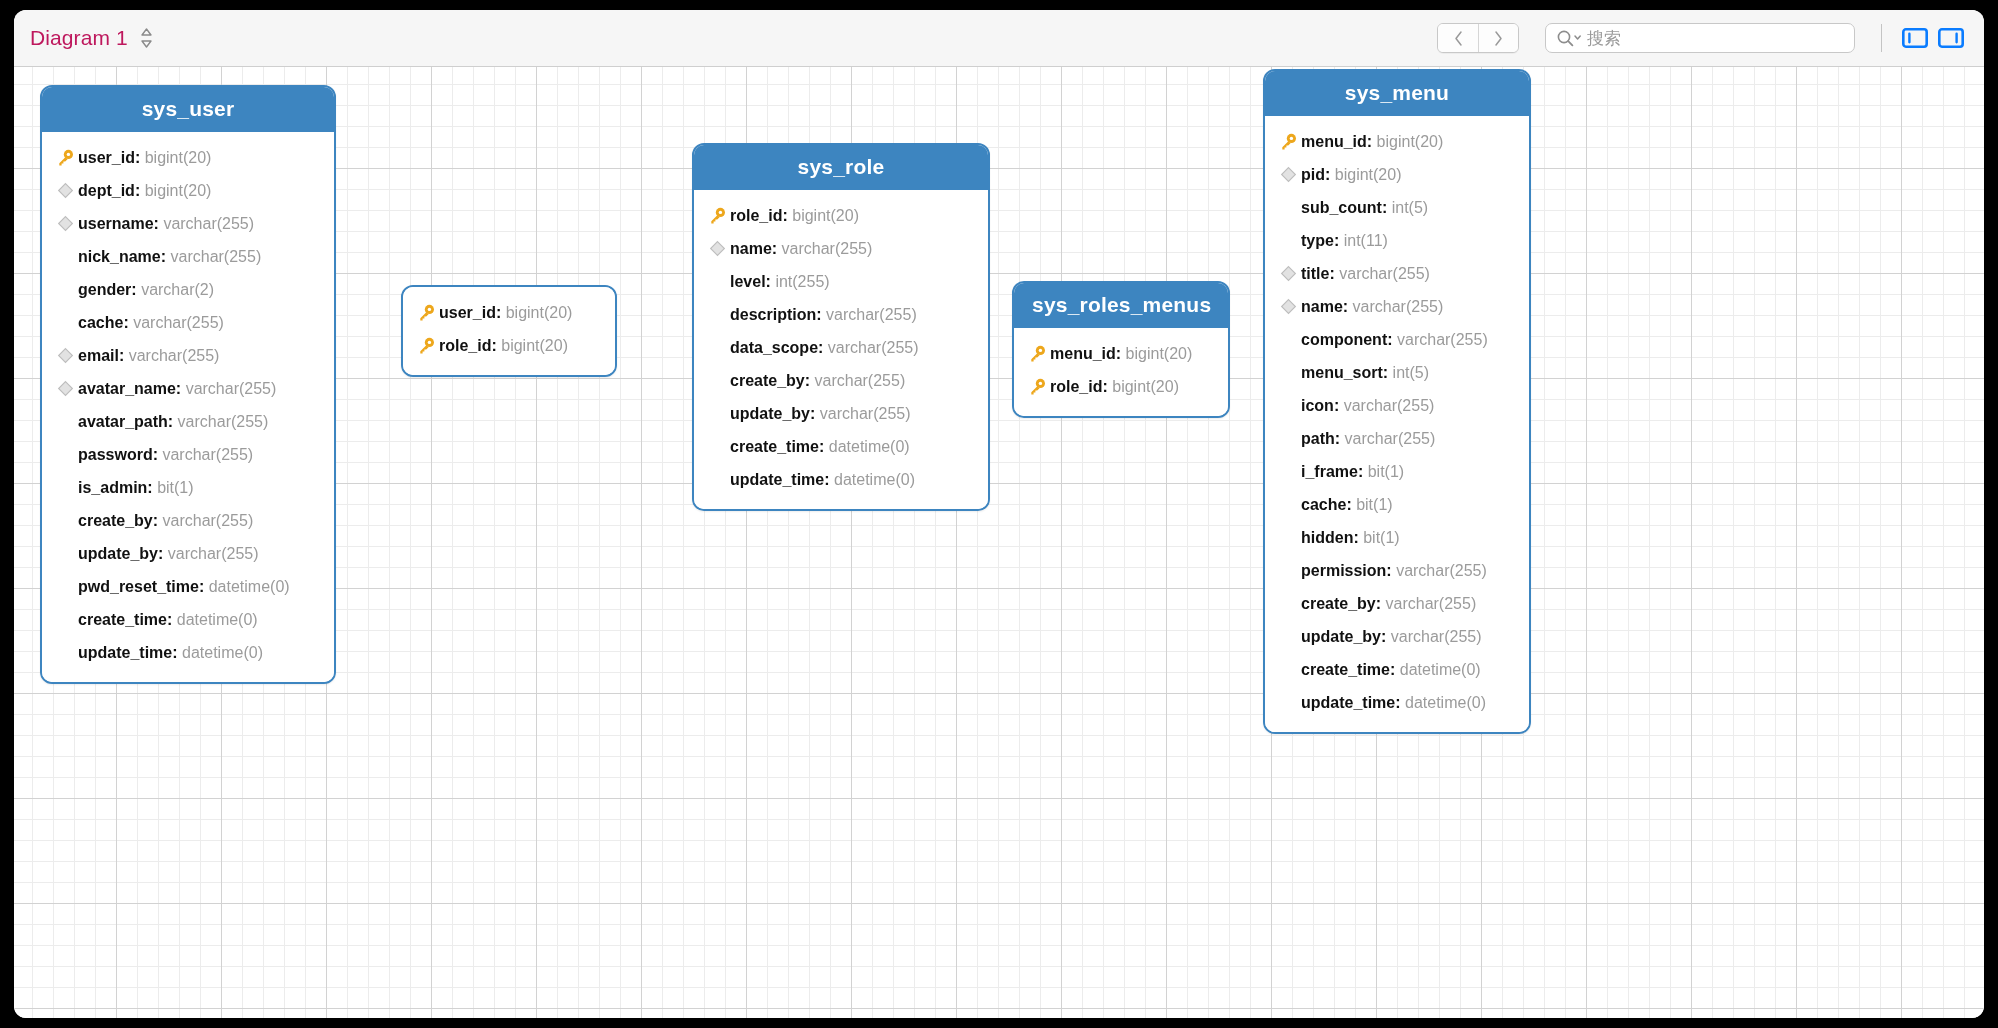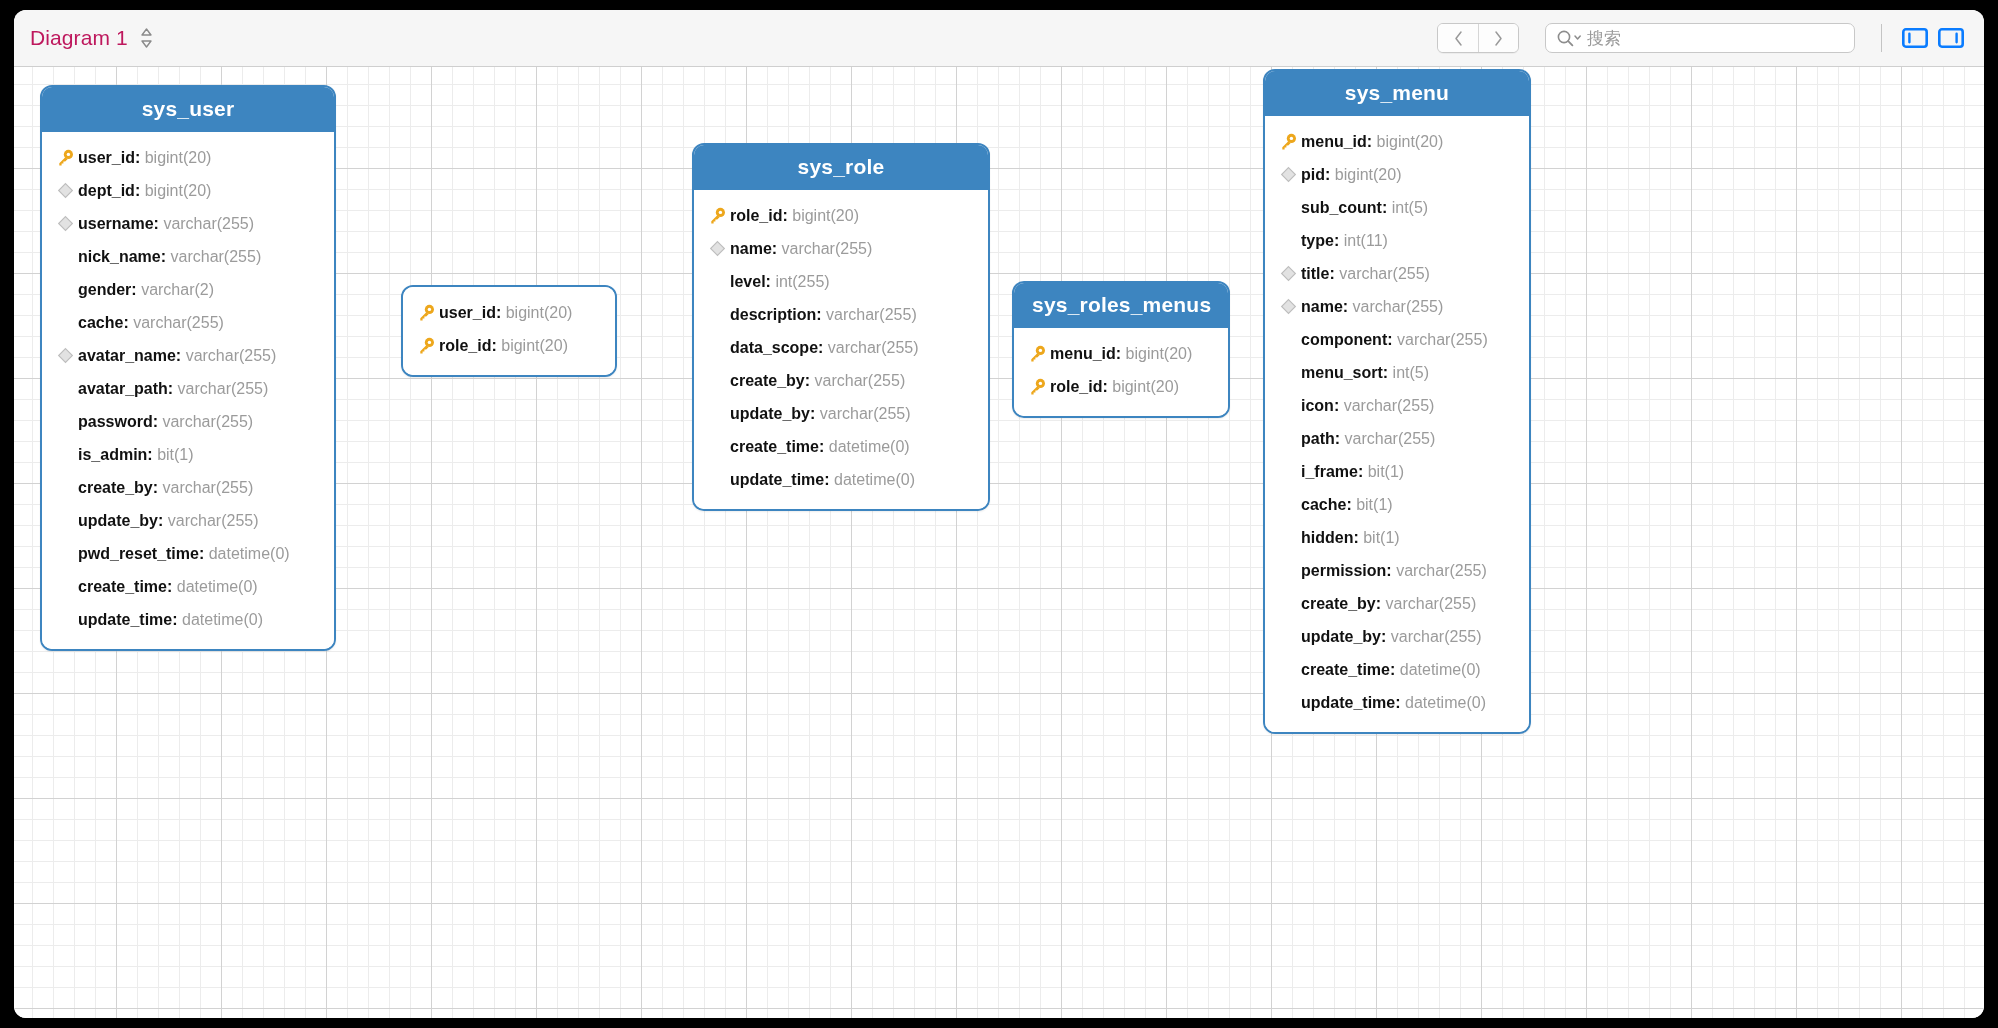--- a/index.html
+++ b/index.html
@@ -267,20 +267,28 @@
             <div class="col-row">
               <span class="col-icon"></span>
               <span class="col-text"><span class="col-name">cache</span><span class="sep">: </span><span class="col-type">varchar(255)</span></span>
             </div>
             <div class="col-row">
               <span class="col-icon">
                 <svg width="17" height="17" viewBox="0 0 17 17">
                   <path d="M8.5 1.6 L15.4 8.5 L8.5 15.4 L1.6 8.5 Z" fill="#e2e2e2" stroke="#bdbdbd" stroke-width="1.1"></path>
                 </svg>
               </span>
+              <span class="col-text"><span class="col-name">email</span><span class="sep">: </span><span class="col-type">varchar(255)</span></span>
+            </div>
+            <div class="col-row">
+              <span class="col-icon">
+                <svg width="17" height="17" viewBox="0 0 17 17">
+                  <path d="M8.5 1.6 L15.4 8.5 L8.5 15.4 L1.6 8.5 Z" fill="#e2e2e2" stroke="#bdbdbd" stroke-width="1.1"></path>
+                </svg>
+              </span>
               <span class="col-text"><span class="col-name">avatar_name</span><span class="sep">: </span><span class="col-type">varchar(255)</span></span>
             </div>
             <div class="col-row">
               <span class="col-icon"></span>
               <span class="col-text"><span class="col-name">avatar_path</span><span class="sep">: </span><span class="col-type">varchar(255)</span></span>
             </div>
             <div class="col-row">
               <span class="col-icon"></span>
               <span class="col-text"><span class="col-name">password</span><span class="sep">: </span><span class="col-type">varchar(255)</span></span>
             </div>

